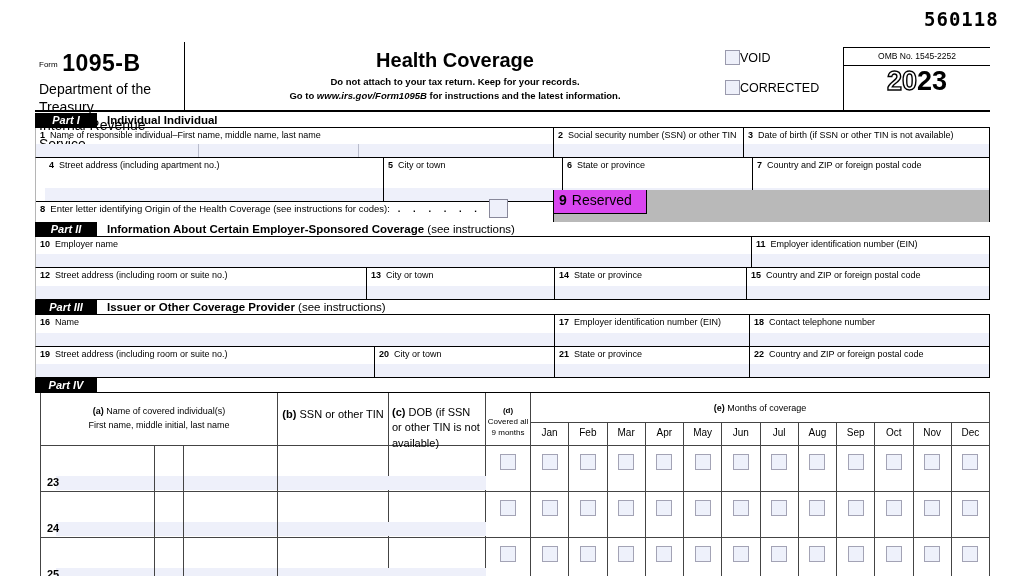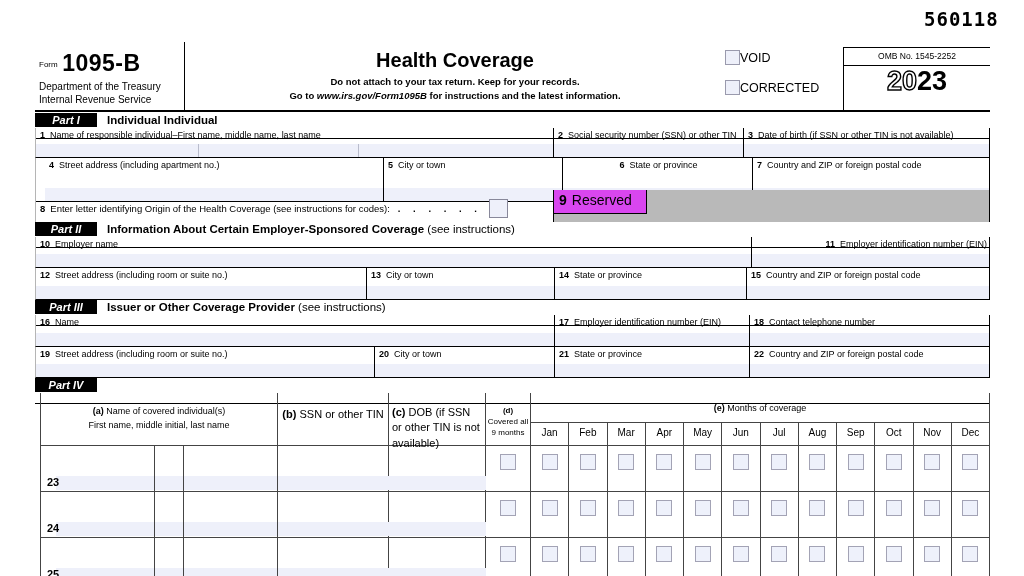--- a/index.html
+++ b/index.html
@@ -13,37 +13,37 @@
   #doc-number {
     position: absolute; top: 8px; left: 924px;
     font-family: "DejaVu Sans Mono", monospace;
     font-size: 19px; font-weight: bold; letter-spacing: 1px;
   }
   
   #header { position: absolute; left: 35px; top: 42px; width: 955px; height: 70px; border-bottom: 2px solid #000; }
   #h-left { position: absolute; left: 0; top: 0; width: 150px; height: 100%; border-right: 1px solid #000; padding: 8px 4px 0 4px; }
   .form-word { font-size: 8px; vertical-align: 4px; }
   .form-number { font-size: 23px; font-weight: bold; letter-spacing: .5px; }
-  .dept { font-size: 10px; line-height: 1.3; margin-top: 3px; }
+  .dept { font-size: 14px; line-height: 1.3; margin-top: 3px; }
   #h-center { position: absolute; left: 150px; top: 0; width: 540px; height: 100%; text-align: center; padding-top: 7px; }
   .h-title { font-size: 20px; font-weight: bold; }
   .h-sub { font-size: 9.5px; font-weight: bold; margin-top: 4px; }
   .h-goto { font-size: 9.5px; font-weight: bold; margin-top: 3px; }
   .h-goto .lnk { font-style: italic; }
   #h-void { position: absolute; left: 690px; top: 0; width: 118px; height: 100%; }
   .vrow { position: absolute; left: 0; display: flex; align-items: center; gap: 0; }
   .cb15 { width: 15px; height: 15px; background: #eef0fa; border: 1px solid #9a9aad; }
   .vlabel { font-size: 12.5px; }
   #h-omb { position: absolute; left: 808px; top: 5px; width: 147px; height: 65px; border-left: 1px solid #000; border-top: 1px solid #000; }
   .omb-label { text-align: center; font-size: 8.5px; padding: 3px 0 4px; border-bottom: 1px solid #000; }
   .year { text-align: center; font-size: 27px; margin-top: 1px; line-height: 1.1; }
   .y-out { color: #fff; -webkit-text-stroke: 1.4px #000; font-weight: bold; }
   .y-solid { font-weight: 800; }
   
-  .pbar { position: absolute; left: 35px; width: 955px; height: 26px; border-bottom: 1px solid #000; }
+  .pbar { position: absolute; left: 35px; width: 955px; height: 15px; border-bottom: 1px solid #000; }
   .pbadge { position: absolute; left: 0; top: 0; width: 62px; height: 14px; background: #000; color: #fff; font-weight: bold; font-style: italic; font-size: 11px; text-align: center; line-height: 14px; }
   .ptitle { position: absolute; left: 72px; top: 0; font-size: 11.5px; font-weight: bold; line-height: 15px; white-space: nowrap; }
   .pnote { font-weight: normal; }
   
   .frow { position: absolute; left: 35px; width: 955px; display: flex; border-bottom: 1px solid #000; border-left: 1px solid #b5b5b5; border-right: 1px solid #000; }
   .fcell { position: relative; border-left: 1px solid #000; padding: 2px 2px 0 4px; font-size: 9px; line-height: 1.25; }
   .fcell.first { border-left: none; }
   .fnum { font-weight: bold; margin-right: 5px; }
   .fband { position: absolute; left: 0; right: 0; bottom: 0; height: 13px; background: #eef0fa; }
   .subline { position: absolute; top: 0; bottom: 0; width: 1px; background: #b9bccc; }
@@ -147,21 +147,21 @@
 
   <div class="frow" style="top:158px; height:44px;padding-left:9px;">
     <div class="fcell first" style="width:338px;">
       <span class="fnum">4</span><span>Street address (including apartment no.)</span>
       <div class="fband"></div>
     </div>
     <div class="fcell" style="width:179px;">
       <span class="fnum">5</span><span>City or town</span>
       <div class="fband"></div>
     </div>
-    <div class="fcell" style="width:190px;text-align:center;">
+    <div class="fcell" style="width:190px;">
       <span class="fnum">6</span><span>State or province</span>
       <div class="fband"></div>
     </div>
     <div class="fcell" style="flex:1;">
       <span class="fnum">7</span><span>Country and ZIP or foreign postal code</span>
       <div class="fband"></div>
     </div>
   </div>
 
   <div class="frow" style="top:190px; height:32px; border-bottom:none;">
@@ -178,21 +178,21 @@
   <div class="pbar" style="top:222px;">
     <div class="pbadge">Part II</div>
     <div class="ptitle"><span>Information About Certain Employer-Sponsored Coverage</span> <span class="pnote">(see instructions)</span></div>
   </div>
 
   <div class="frow" style="top:237px; height:31px;">
     <div class="fcell first" style="width:715px;">
       <span class="fnum">10</span><span>Employer name</span>
       <div class="fband"></div>
     </div>
-    <div class="fcell" style="flex:1;text-align:right;">
+    <div class="fcell" style="flex:1;">
       <span class="fnum">11</span><span>Employer identification number (EIN)</span>
       <div class="fband"></div>
     </div>
   </div>
 
   <div class="frow" style="top:268px; height:32px;">
     <div class="fcell first" style="width:330px;">
       <span class="fnum">12</span><span>Street address (including room or suite no.)</span>
       <div class="fband"></div>
     </div>

